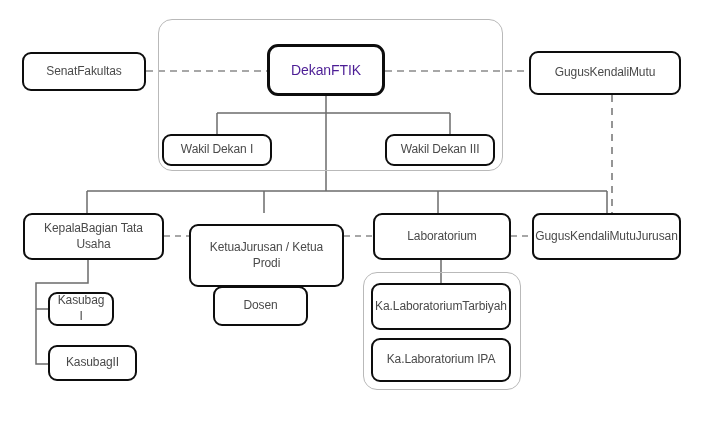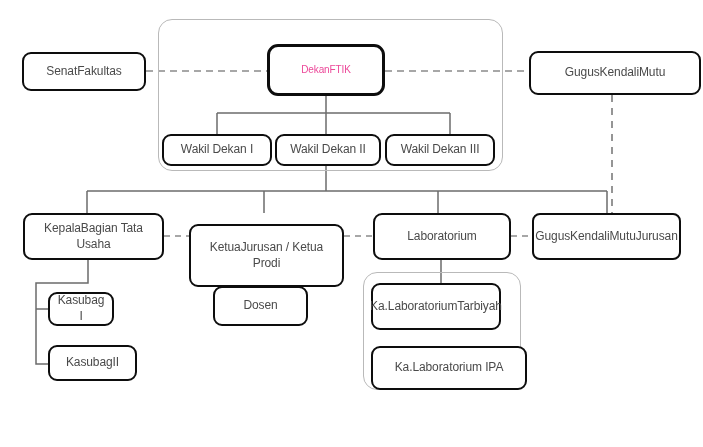--- a/index.html
+++ b/index.html
@@ -35,24 +35,24 @@
     justify-content: center;
     text-align: center;
     color: #4a4a4a;
     font-size: 12px;
     line-height: 1.33;
     letter-spacing: -0.1px;
     padding: 2px 5px;
     z-index: 3;
   }
   .node.big {
-    font-size: 10px;
+    font-size: 14px;
     border-width: 3px;
     border-radius: 11px;
-    color: #ec4899;
+    color: #4c1d95;
   }
   .node.thin {
     border-width: 2.2px;
   }
   
   .group-frame {
     position: absolute;
     box-sizing: border-box;
     border: 1.1px solid #b9b9b9;
     border-radius: 14px;
@@ -107,39 +107,38 @@
     <line x1="441" y1="260" x2="441" y2="290" stroke="#6b6b6b" stroke-width="1.5"></line>
   </svg>
 
   <div class="group-frame" style="left:158px; top:19px; width:345px; height:152px;"></div>
   <div class="group-frame" style="left:363px; top:272px; width:158px; height:118px;"></div>
 
   <div class="node" style="left:22px; top:52px; width:124px; height:39px;">SenatFakultas</div>
 
   <div class="node big" style="left:267px; top:44px; width:118px; height:52px;">DekanFTIK</div>
 
-  <div class="node" style="left:529px; top:51px; width:172px; height:44px;">GugusKendaliMutu</div>
+  <div class="node" style="left:529px; top:51px; width:152px; height:44px;">GugusKendaliMutu</div>
 
   <div class="node thin" style="left:162px; top:134px; width:110px; height:32px;">Wakil Dekan I</div>
 
-  <div class="node thin" style="left:275px; top:134px; width:106px; height:32px;">Wakil Dekan II</div>
 
   <div class="node thin" style="left:385px; top:134px; width:110px; height:32px;">Wakil Dekan III</div>
 
   <div class="node" style="left:23px; top:213px; width:141px; height:47px;">KepalaBagian Tata Usaha</div>
 
   <div class="node" style="left:189px; top:224px; width:155px; height:63px;">KetuaJurusan / Ketua Prodi</div>
 
   <div class="node" style="left:373px; top:213px; width:138px; height:47px;">Laboratorium</div>
 
   <div class="node" style="left:532px; top:213px; width:149px; height:47px;border-radius:8px;">GugusKendaliMutuJurusan</div>
 
   <div class="node" style="left:48px; top:292px; width:66px; height:34px;">Kasubag I</div>
 
   <div class="node" style="left:48px; top:345px; width:89px; height:36px;">KasubagII</div>
 
   <div class="node" style="left:213px; top:286px; width:95px; height:40px;">Dosen</div>
 
-  <div class="node" style="left:371px; top:283px; width:130px; height:47px;">Ka.LaboratoriumTarbiyah</div>
+  <div class="node" style="left:371px; top:283px; width:140px; height:47px;">Ka.LaboratoriumTarbiyah</div>
 
-  <div class="node" style="left:371px; top:338px; width:156px; height:44px;margin-top:8px;">Ka.Laboratorium IPA</div>
+  <div class="node" style="left:371px; top:338px; width:140px; height:44px;">Ka.Laboratorium IPA</div>
 
 </div>
 
 </body></html>

